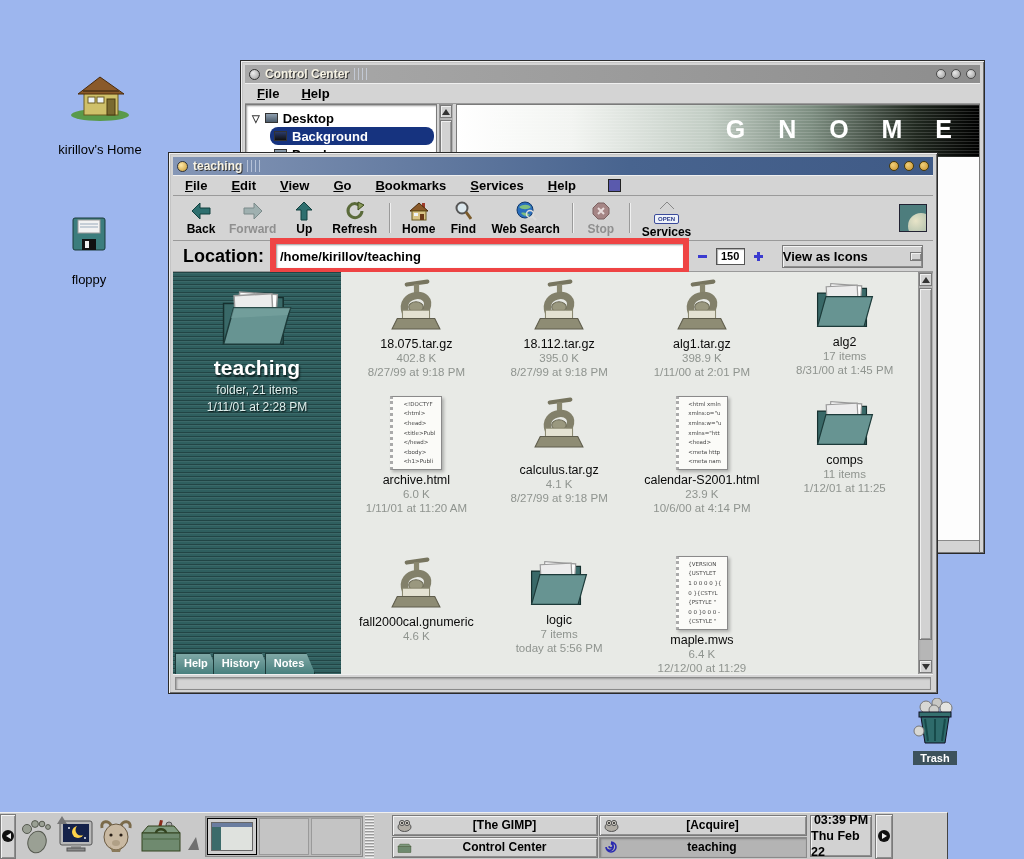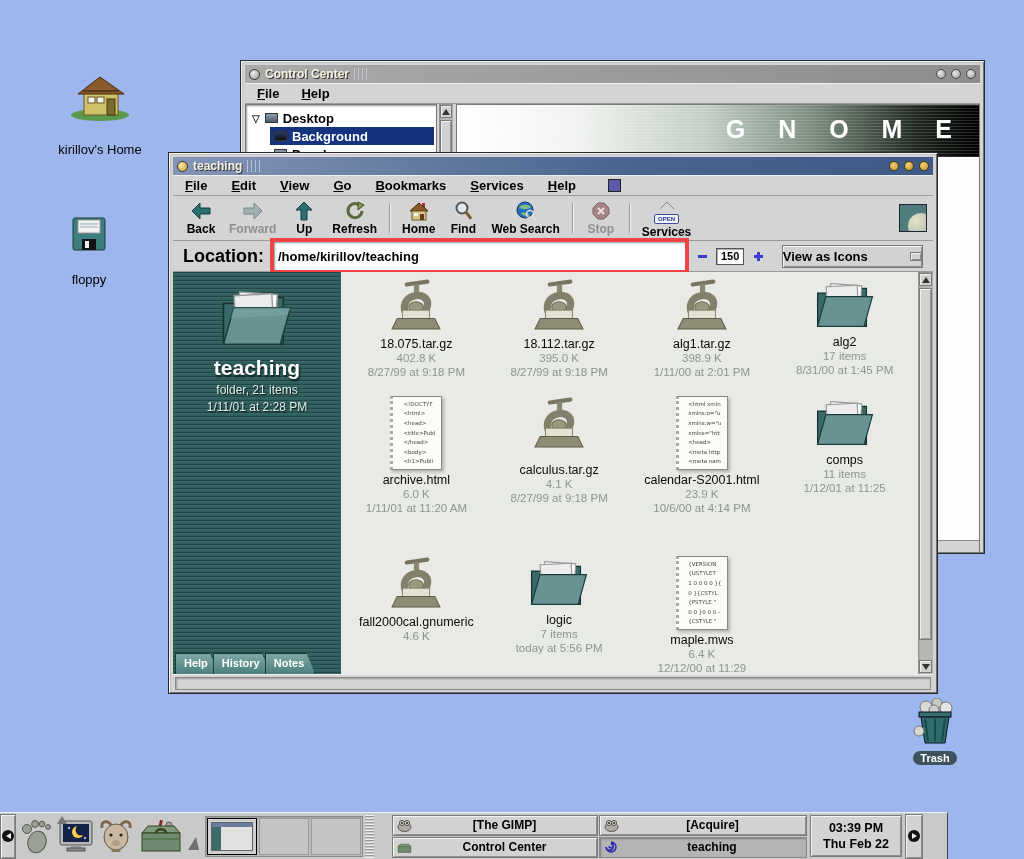--- a/index.html
+++ b/index.html
@@ -8,21 +8,21 @@
 
   
   .raised  { background:#d2d2d2; border:1px solid #7a7a7a;
              box-shadow: inset 1px 1px 0 #f4f4f4, inset -1px -1px 0 #8f8f8f; }
 
   
   .dicon { position:absolute; text-align:center; }
   .dicon .dlabel { margin-top:20px; font-size:13px; color:#000; }
   .dicon svg { display:block; margin:0 auto; }
   #trash-label { display:inline-block; background:rgba(45,65,65,.85); color:#fff;
-                 font-weight:bold; font-size:11px; padding:1px 7px; border-radius:7px; }
+                 font-weight:bold; font-size:11px; padding:1px 7px; border-radius:0; }
 
   
   .window { position:absolute; background:#d4d4d4; border:1px solid #2a2a2a;
             box-shadow: inset 1px 1px 0 #f0f0f0, inset -1px -1px 0 #6f6f6f, inset 2px 2px 0 #c4c4c4;
             padding:4px; }
   .titlebar { height:18px; display:flex; align-items:center; padding:0 4px; gap:5px; }
   .titlebar.active   { background:linear-gradient(90deg,#8496b6,#48648f 60%,#3f5a86); }
   .titlebar.inactive { background:linear-gradient(90deg,#aaaaaa,#8d8d8d); }
   .title-text { color:#f7f3e4; font-weight:bold; font-size:12px; text-shadow:1px 1px 0 #333; white-space:nowrap; }
   .title-grip { height:12px; width:16px; flex:0 0 auto;
@@ -39,21 +39,21 @@
              background:#d4d4d4; border-bottom:1px solid #9a9a9a; box-shadow: inset 0 1px 0 #efefef; }
   .mi { display:inline-block; font-size:13px; font-weight:bold; color:#000; }
   .mi::first-letter { text-decoration:underline; }
 
   
   #cc-window { left:240px; top:60px; width:745px; height:494px; }
   #cc-body { display:flex; height:449px; }
   #cc-tree { width:192px; background:#fff; border:1px solid #7a7a7a; box-shadow:inset 1px 1px 2px #999; padding:4px 2px; }
   .tree-row { display:flex; align-items:center; gap:5px; height:18px; font-size:13px; font-weight:bold; padding-left:4px; }
   .tree-row.child { margin-left:22px; }
-  .tree-row.selected { background:#16337f; color:#fff; }
+  .tree-row.selected { background:#16337f; color:#fff;border-radius:8px; }
   .tw { color:#333; font-size:10px; }
   .tree-mini { width:13px; height:10px; background:linear-gradient(#8fa0b0,#4a5a6a); border:1px solid #333; }
   .tree-mini.screen { background:linear-gradient(#2a3a6a,#111); }
   #cc-scroll { width:14px; margin-left:2px; position:relative; }
   #cc-right { flex:1; display:flex; flex-direction:column; margin-left:3px; border:1px solid #7a7a7a; background:#fff; }
   #gnome-banner { height:52px; position:relative;
       background:linear-gradient(90deg,#ffffff 0%,#f2f4f1 22%,#c2cdc4 48%,#7c8d80 68%,#20281f 88%,#000 100%); }
   #gnome-banner::after { content:""; position:absolute; inset:0;
       background:repeating-linear-gradient(180deg, rgba(255,255,255,.14) 0 1px, transparent 1px 3px); }
   #gnome-banner .btext { position:absolute; right:14px; top:10px; color:#fff; font-weight:bold;
@@ -86,21 +86,21 @@
   .tsep { width:1px; height:30px; background:#9a9a9a; margin:0 6px; box-shadow:1px 0 0 #f0f0f0; }
   .ticon { height:20px; display:flex; align-items:center; justify-content:center; }
   #throbber { margin-left:auto; width:28px; height:28px; background:#4d7d7d; border:1px solid #223;
               position:relative; overflow:hidden; }
   #throbber::after { content:""; position:absolute; right:-8px; bottom:-8px; width:26px; height:26px;
               border-radius:50%; background:radial-gradient(circle at 30% 30%, #e8e4c8, #8aa89a); }
 
   #t-locbar { height:31px; display:flex; align-items:center; padding:0 10px; gap:6px;
               background:#d4d4d4; border-bottom:1px solid #9a9a9a; }
   #loc-label { font-size:18px; font-weight:bold; }
-  #loc-input { width:438px; height:36px; border:4px solid #ef4444; box-shadow:inset 1px 1px 2px #999;
+  #loc-input { width:438px; height:36px; border:6px solid #ef4444; box-shadow:inset 1px 1px 2px #999;
                font-family:"Liberation Sans",sans-serif; font-size:13px; font-weight:bold; padding:0 4px; background:#fff; }
   .zbtn { width:16px; height:16px; display:flex; align-items:center; justify-content:center; }
   .zglyph-minus { width:9px; height:3px; background:#3b3bd0; }
   .zglyph-plus  { position:relative; width:9px; height:9px; }
   .zglyph-plus::before { content:""; position:absolute; top:3px; left:0; width:9px; height:3px; background:#3b3bd0; }
   .zglyph-plus::after  { content:""; position:absolute; left:3px; top:0; width:3px; height:9px; background:#3b3bd0; }
   #zoom-box { width:30px; height:17px; background:#fff; border:1px solid #555; box-shadow:inset 1px 1px 1px #aaa;
               font-size:11px; font-weight:bold; display:flex; align-items:center; justify-content:center; }
   #view-mode { margin-left:10px; width:148px; height:23px; display:flex; align-items:center;
                padding:0 0; font-size:13px; font-weight:bold; }
@@ -155,21 +155,21 @@
   .dg-cell.active { border:1px solid #000; background:#cfcfcf; position:relative; }
   .dg-shot { position:absolute; left:3px; top:3px; width:42px; height:29px; background:#dfe2de; border:1px solid #666; }
   .dg-shot::before { content:""; position:absolute; left:0; top:0; right:0; height:4px; background:#6a7da0; }
   .dg-shot::after  { content:""; position:absolute; left:0; top:4px; bottom:0; width:9px; background:#3c6b6a; }
   #task-handle { width:9px; height:43px; margin:0 2px; flex:0 0 auto;
                  background:repeating-linear-gradient(180deg,#efefef 0 1px,#9a9a9a 1px 2px, transparent 2px 3px); }
   #taskgrid { display:grid; grid-template-columns:206px 208px; grid-template-rows:21px 21px; gap:1px; flex:0 0 auto;padding-left:16px; }
   .task { display:flex; align-items:center; font-size:12px; font-weight:bold; padding:0 4px; gap:4px; }
   .task .tk-label { flex:1; text-align:center; white-space:nowrap; overflow:hidden; }
   .task.pressed { background:#b4b4b4; box-shadow:inset 1px 1px 2px #7d7d7d; border:1px solid #8a8a8a; }
-  #clock { width:92px; height:42px; margin-left:3px; display:flex; flex-direction:column; align-items:center;
+  #clock { width:62px; height:42px; margin-left:3px; display:flex; flex-direction:column; align-items:center;
            justify-content:center; font-size:12.5px; font-weight:bold; line-height:1.3; flex:0 0 auto; }
 </style>
 </head>
 <body>
 
 <div class="dicon" style="left:52px; top:72px; width:96px;">
   <svg width="62" height="50" viewBox="0 0 62 50">
     <ellipse cx="31" cy="43" rx="29" ry="6" fill="#5a9a4a"></ellipse>
     <rect x="15" y="20" width="34" height="23" fill="#cfc06a" stroke="#6a5a20"></rect>
     <polygon points="9,22 31,5 55,22" fill="#8a5a2a" stroke="#4a2a0a"></polygon>

